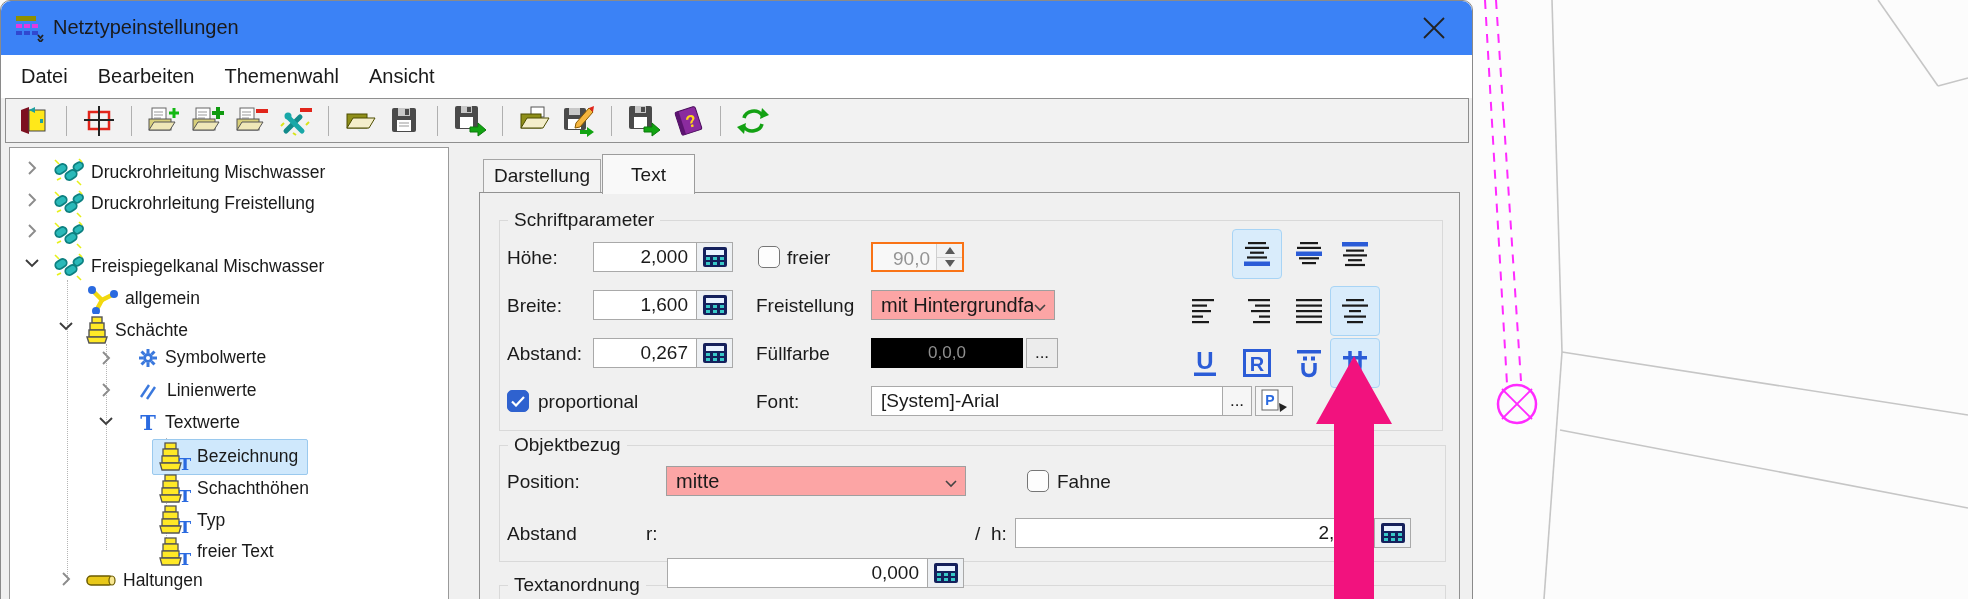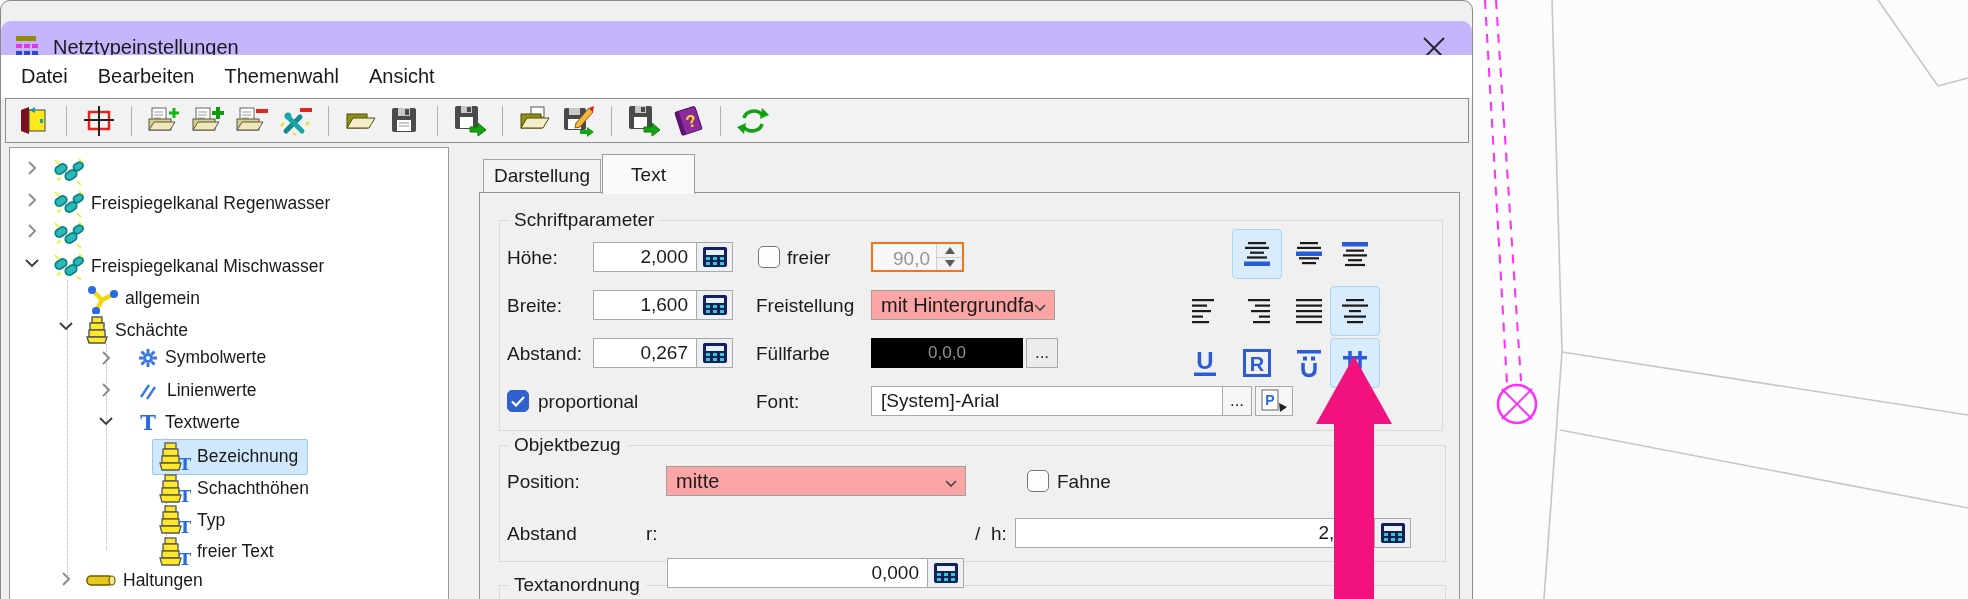--- a/index.html
+++ b/index.html
@@ -7,22 +7,22 @@
     font-family:"Liberation Sans", sans-serif; color:#1a1a1a; }
   .stage { position:relative; width:1968px; height:599px; overflow:hidden; }
 
   
   .drawing { position:absolute; left:1473px; top:0; width:495px; height:599px; background:#fcfcfc; }
   #draw-svg { position:absolute; left:0; top:0; z-index:1; }
 
   
   .dialog { position:absolute; left:0; top:0; width:1473px; height:610px; background:#f0f0f0;
     border:1px solid #8a8a8a; border-radius:10px 10px 0 0; z-index:10; }
-  .titlebar { position:absolute; left:0; top:0; width:100%; height:54px; background:#c4b5fd;
-    border-radius:10px 10px 0 0;margin-top:20px; }
+  .titlebar { position:absolute; left:0; top:0; width:100%; height:54px; background:#3b82f6;
+    border-radius:10px 10px 0 0; }
   .title-icon { position:absolute; left:14px; top:13px; }
   .title-text { position:absolute; left:52px; top:15px; font-size:20px; }
   .close-btn { position:absolute; left:1406px; top:7px; width:54px; height:40px; display:flex;
     align-items:center; justify-content:center; }
   .menubar { position:absolute; left:0; top:54px; width:100%; height:43px; background:#ffffff;
     display:flex; align-items:center; padding-left:18px; gap:26px; }
   .menu-item { font-size:20px; padding:2px 2px; white-space:nowrap;text-align:center; }
   .toolbar { position:absolute; left:4px; top:97px; width:1464px; height:45px; background:#f2f2f2;
     border:1px solid #8f8f8f; display:flex; align-items:center; padding-left:10px; gap:8px; }
   .tb-btn { width:36px; height:34px; display:flex; align-items:center; justify-content:center; }
@@ -317,41 +317,42 @@
                 <rect x="12" y="14" width="12" height="8" rx="4" transform="rotate(-32 18 18)"></rect>
                 <rect x="20" y="6" width="10" height="7" rx="3.5" transform="rotate(-32 25 9)"></rect>
               </g>
               <g stroke="#e6f01a" stroke-width="1.6">
                 <line x1="2" y1="3" x2="6" y2="7"></line>
                 <line x1="24" y1="24" x2="28" y2="28"></line>
                 <line x1="4" y1="23" x2="8" y2="21"></line>
                 <line x1="26" y1="2" x2="29" y2="5"></line>
               </g>
             </svg>
+            <span class="tree-label">Druckrohrleitung Mischwasser</span>
           </span>
         </div>
         <div class="tree-row" style="top: 36.65px;">
           <span class="tree-exp" style="left: 12px;"><svg width="20" height="20" viewBox="0 0 20 20">
               <polyline points="7,4 13,10 7,16" fill="none" stroke="#8c8c8c" stroke-width="1.9"></polyline>
             </svg></span>
           <span class="row-body" style="left: 38px;">
             <svg width="32" height="30" viewBox="0 0 32 30">
               <g fill="#29b9b9" stroke="#0d8080" stroke-width="1.8">
                 <rect x="2" y="8" width="12" height="8" rx="4" transform="rotate(-32 8 12)"></rect>
                 <rect x="12" y="14" width="12" height="8" rx="4" transform="rotate(-32 18 18)"></rect>
                 <rect x="20" y="6" width="10" height="7" rx="3.5" transform="rotate(-32 25 9)"></rect>
               </g>
               <g stroke="#e6f01a" stroke-width="1.6">
                 <line x1="2" y1="3" x2="6" y2="7"></line>
                 <line x1="24" y1="24" x2="28" y2="28"></line>
                 <line x1="4" y1="23" x2="8" y2="21"></line>
                 <line x1="26" y1="2" x2="29" y2="5"></line>
               </g>
             </svg>
-            <span class="tree-label">Freispiegelkanal Regenwasser</span>
+            <span class="tree-label">Druckrohrleitung Freistellung</span>
           </span>
         </div>
         <div class="tree-row" style="top: 68.3px;">
           <span class="tree-exp" style="left: 12px;"><svg width="20" height="20" viewBox="0 0 20 20">
               <polyline points="7,4 13,10 7,16" fill="none" stroke="#8c8c8c" stroke-width="1.9"></polyline>
             </svg></span>
           <span class="row-body" style="left: 38px;">
             <svg width="32" height="30" viewBox="0 0 32 30">
               <g fill="#29b9b9" stroke="#0d8080" stroke-width="1.8">
                 <rect x="2" y="8" width="12" height="8" rx="4" transform="rotate(-32 8 12)"></rect>

